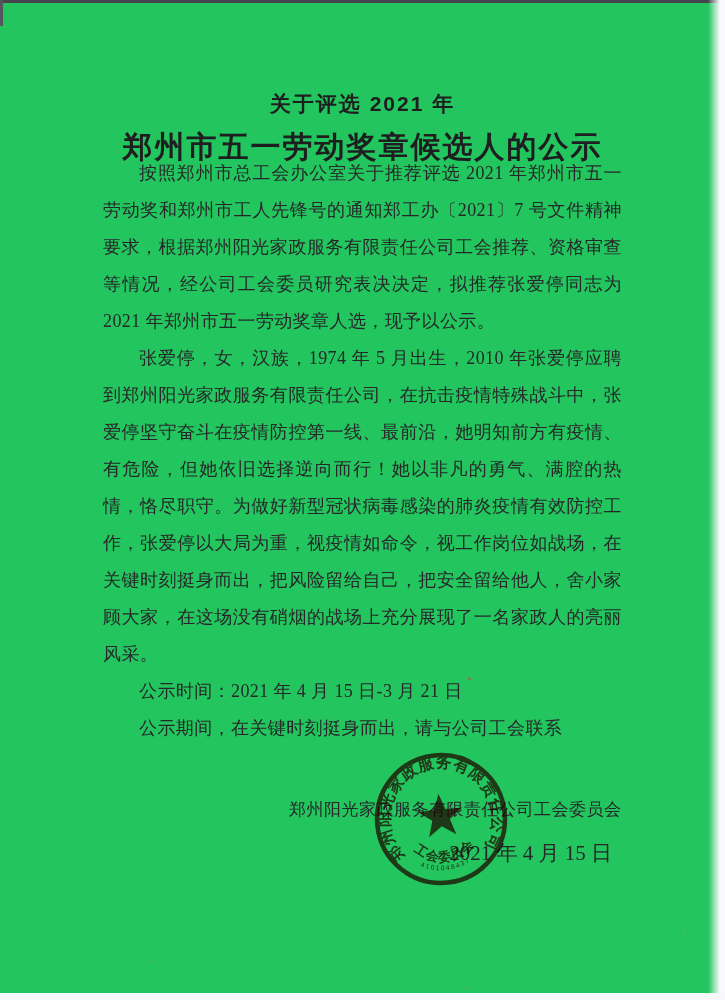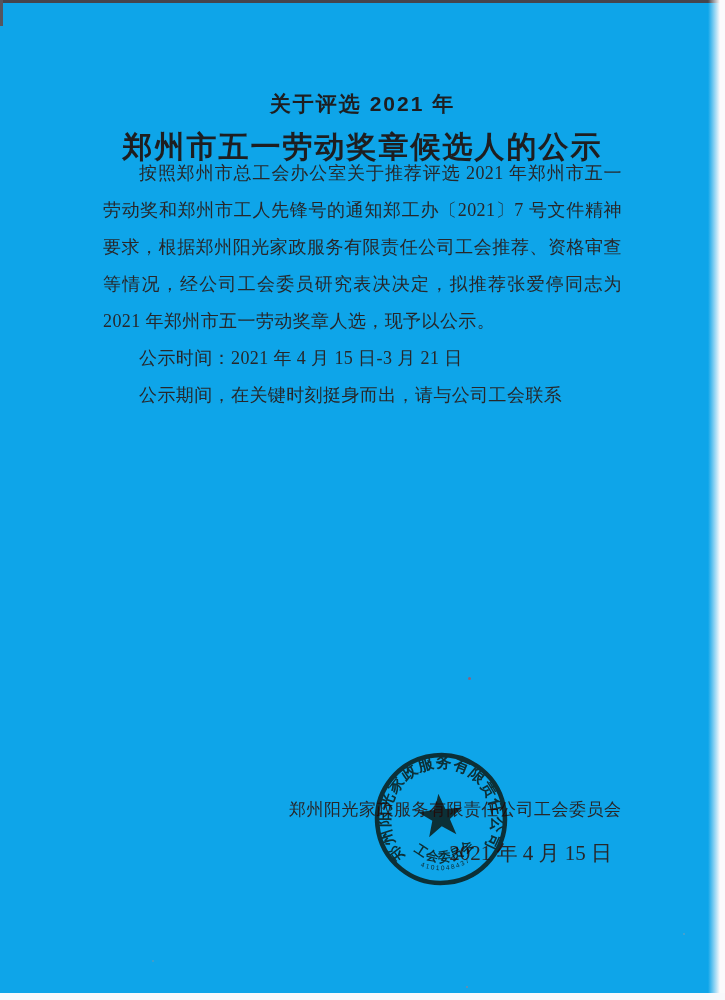--- a/index.html
+++ b/index.html
@@ -1,20 +1,20 @@
 <!DOCTYPE html>
 <html><head>
 <meta charset="utf-8">
 <style>
   html, body { margin: 0; padding: 0; background: #e9e9ee; }
   .page {
     position: relative;
     width: 725px;
     height: 1000px;
-    background: #0ea5e9;
+    background: #22c55e;
     overflow: hidden;
     font-family: "Liberation Serif", serif;
     color: #27272a;
   }
   
   .scan-top-edge {
     position: absolute; top: 0; left: 0; width: 100%; height: 3px;
     background: #45454d;
   }
   .scan-left-corner {
@@ -83,20 +83,21 @@
   <div class="scan-top-edge"></div>
   <div class="scan-left-corner"></div>
   <div class="scan-right-edge"></div>
   <div class="scan-bottom-edge"></div>
 
   <h1 class="doc-title line1">关于评选 2021 年</h1>
   <h1 class="doc-title line2">郑州市五一劳动奖章候选人的公示</h1>
 
   <div class="body-text">
     <p>按照郑州市总工会办公室关于推荐评选 2021 年郑州市五一劳动奖和郑州市工人先锋号的通知郑工办〔2021〕7 号文件精神要求，根据郑州阳光家政服务有限责任公司工会推荐、资格审查等情况，经公司工会委员研究表决决定，拟推荐张爱停同志为 2021 年郑州市五一劳动奖章人选，现予以公示。</p>
+    <p>张爱停，女，汉族，1974 年 5 月出生，2010 年张爱停应聘到郑州阳光家政服务有限责任公司，在抗击疫情特殊战斗中，张爱停坚守奋斗在疫情防控第一线、最前沿，她明知前方有疫情、有危险，但她依旧选择逆向而行！她以非凡的勇气、满腔的热情，恪尽职守。为做好新型冠状病毒感染的肺炎疫情有效防控工作，张爱停以大局为重，视疫情如命令，视工作岗位如战场，在关键时刻挺身而出，把风险留给自己，把安全留给他人，舍小家顾大家，在这场没有硝烟的战场上充分展现了一名家政人的亮丽风采。</p>
     <p>公示时间：2021 年 4 月 15 日-3 月 21 日</p>
     <p>公示期间，在关键时刻挺身而出，请与公司工会联系</p>
   </div>
 
   <div class="signature-line">郑州阳光家政服务有限责任公司工会委员会</div>
   <div class="date-line">2021 年 4 月 15 日</div>
 
   <svg class="seal" viewBox="0 0 140 140">
     <defs>
       <path id="sealTopArc" d="M 31,103 A 51,51 0 1 1 109,103"></path>

